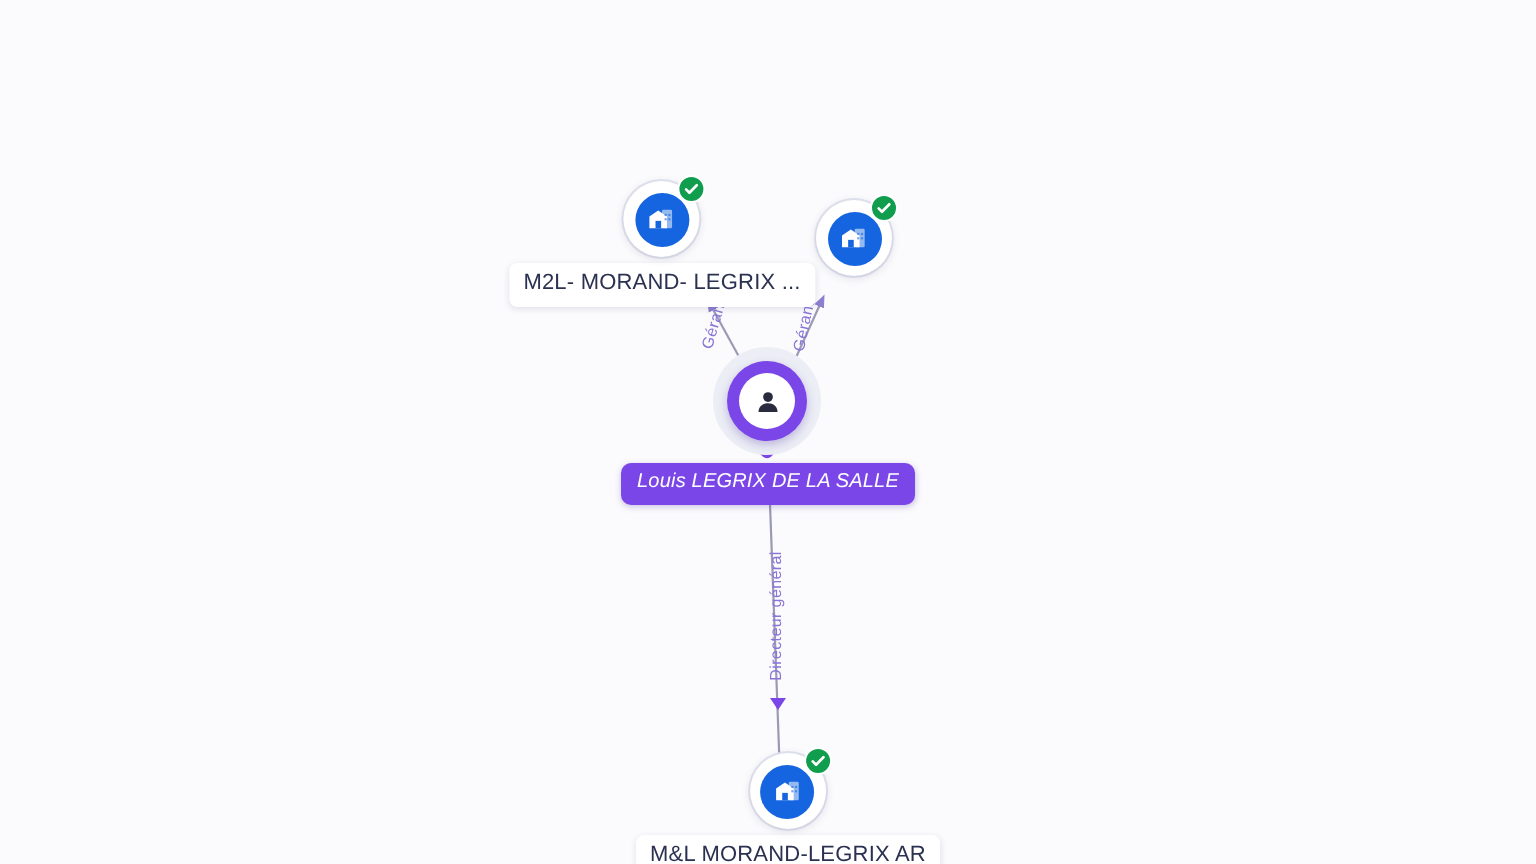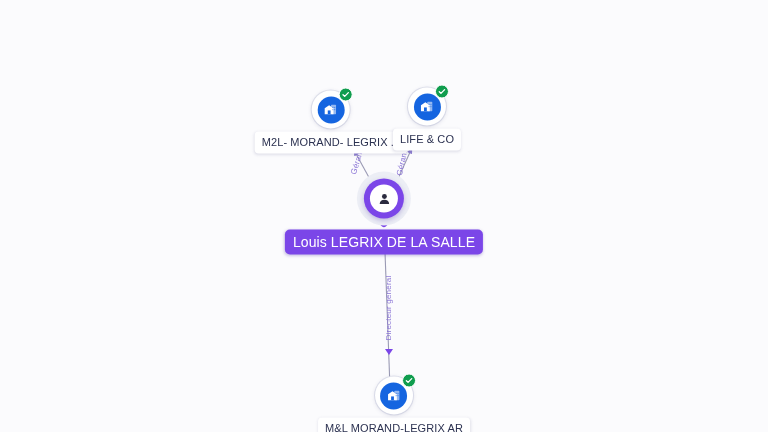--- a/index.html
+++ b/index.html
@@ -136,27 +136,28 @@
     display: flex;
     align-items: center;
     justify-content: center;
   }
   .person-node .pin-inner svg { display: block; }
 
   .person-label {
     margin-top: 4px;
     background: #7b46e8;
     color: #ffffff;
-    font-size: 14px;
+    font-size: 10px;
     line-height: 1;
     letter-spacing: 0.1px;
     padding: 5px 8px 6px 8px;
     border-radius: 5px;
     white-space: nowrap;
     box-shadow: 0 1px 3px rgba(80,50,170,0.28);
+    font-style: italic;
   }
 
   
   .edge-label {
     position: absolute;
     font-size: 8px;
     color: #8a74d6;
     letter-spacing: 0.2px;
     white-space: nowrap;
     transform-origin: 50% 50%;
@@ -224,21 +225,20 @@
           <rect x="14.4" y="11.4" width="1.6" height="1.6" fill="#1565e0" opacity="0.6"></rect>
           <rect x="17.2" y="11.4" width="1.6" height="1.6" fill="#1565e0" opacity="0.6"></rect>
         </svg>
       </div>
       <div class="verified-badge">
         <svg width="8" height="8" viewBox="0 0 12 12" aria-hidden="true">
           <path d="M2 6.3 L4.5 8.8 L10 3.2" fill="none" stroke="#ffffff" stroke-width="2" stroke-linecap="round" stroke-linejoin="round"></path>
         </svg>
       </div>
     </div>
-    <div class="company-label">LIFE &amp; CO</div>
   </div>
 
   <div class="node person-node" style="left:384px; top:213px;">
     <div class="pin-wrap">
       <div class="pin-glow"></div>
       <div class="pin">
         <div class="pin-inner">
           <svg width="15" height="15" viewBox="0 0 24 24" aria-hidden="true">
             <circle cx="12" cy="8" r="3.9" fill="#2b2b3f"></circle>
             <path d="M4.4 20 C4.4 15.4 7.8 13 12 13 C16.2 13 19.6 15.4 19.6 20 Z" fill="#2b2b3f"></path>

